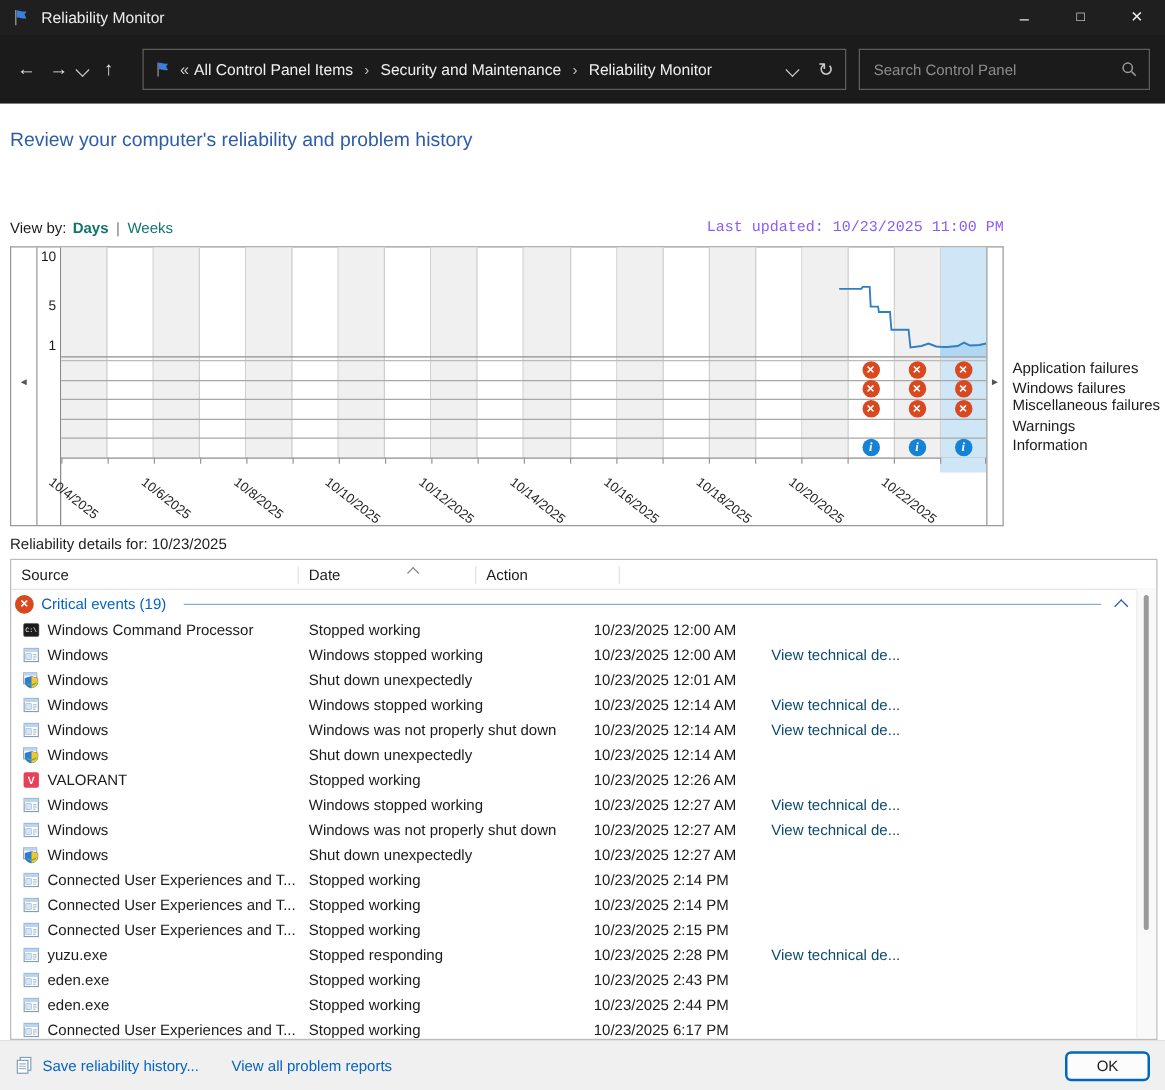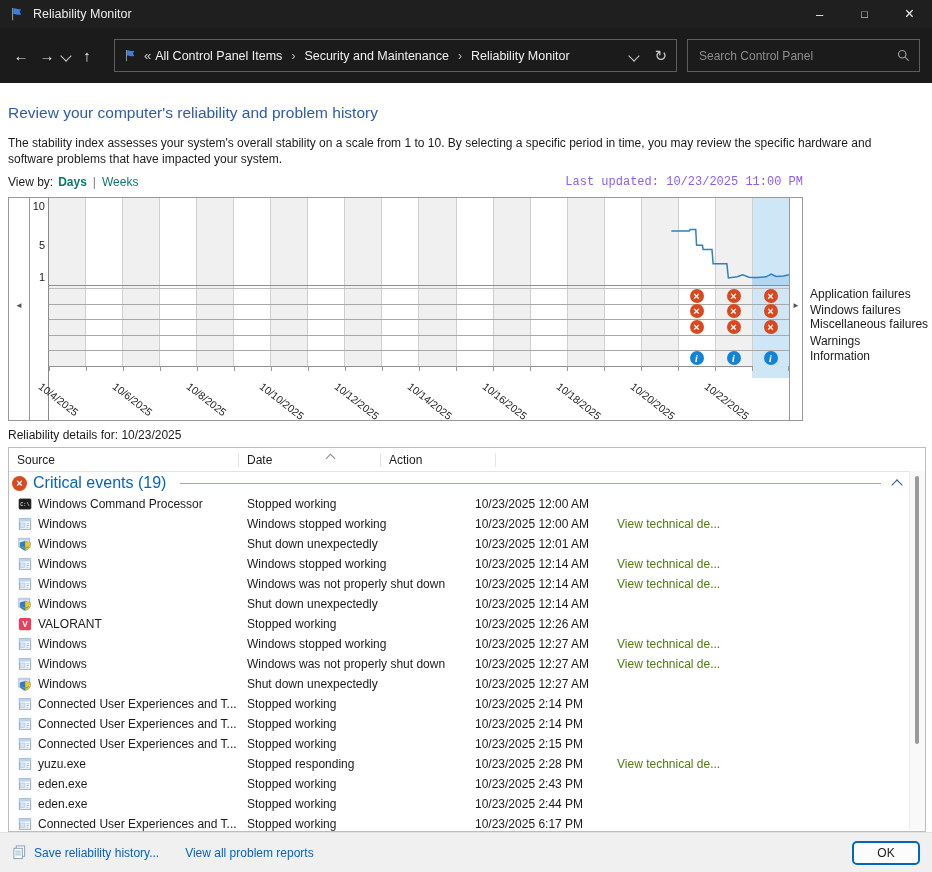--- a/index.html
+++ b/index.html
@@ -73,30 +73,30 @@
   .t-header{display:flex;height:23px;border-bottom:1px solid #e3e3e3;align-items:center;}
   .th{font-size:12px;color:#1b1b1b;padding-left:8px;display:flex;align-items:center;border-right:1px solid #e3e3e3;box-sizing:border-box;position:relative;}
   .th.source{width:230px;}
   .th.summary{width:228px;}
   .th.date{width:142px;}
   .th.action{width:115px;}
   .th.filler{flex:1;border-right:none;}
   .sort-caret{position:absolute;top:2px;left:88px;width:6px;height:6px;border-left:1.3px solid #888;border-top:1.3px solid #888;transform:rotate(45deg);}
   .group-row{display:flex;align-items:center;height:22px;}
   .g-icon{width:15px;height:15px;border-radius:50%;background:#d9481f;color:#fff;font-size:11px;font-weight:bold;display:flex;align-items:center;justify-content:center;margin-left:3px;flex:0 0 auto;}
-  .g-label{color:#0563c1;font-size:16px;margin-left:6px;white-space:nowrap;}
+  .g-label{color:#0563c1;font-size:12px;margin-left:6px;white-space:nowrap;}
   .g-line{flex:1;height:1px;background:#89aed6;margin:0 12px 0 14px;}
   .g-caret{width:7px;height:7px;border-left:1.6px solid #2456a4;border-top:1.6px solid #2456a4;transform:rotate(45deg);margin:4px 24px 0 0;flex:0 0 auto;}
   .trow{display:flex;align-items:center;height:20px;font-size:12px;color:#1b1b1b;}
   .tc{box-sizing:border-box;white-space:nowrap;overflow:hidden;}
   .tc.source{width:230px;display:flex;align-items:center;padding-left:9px;}
   .ric{display:flex;margin-right:6px;flex:0 0 auto;}
   .tc.summary{width:228px;padding-left:8px;}
   .tc.date{width:142px;padding-left:8px;}
-  .tc.action{width:220px;padding-left:8px;color:#4d7c0f;}
+  .tc.action{width:220px;padding-left:8px;color:#0c4a6e;}
   .sb{position:absolute;top:23px;right:0;bottom:1px;width:15px;background:#f9f9f9;border-left:1px solid #ededed;}
   .sb-thumb{position:absolute;left:5px;top:5px;width:4px;height:268px;background:#9a9a9a;border-radius:2px;}
 
   
   .footer{position:absolute;left:0;right:0;bottom:0;height:40px;background:#f0f0f0;border-top:1px solid #e2e2e2;display:flex;align-items:center;padding:0 12px;box-sizing:border-box;}
   .f-link{color:#0563c1;font-size:12px;white-space:nowrap;}
   .f-link.save{margin-left:7px;}
   .f-link.view{margin-left:26px;}
   .ok-btn{margin-left:auto;width:68px;height:24px;border:2px solid #0067c0;border-radius:5px;background:#fcfcfc;font-size:12px;color:#1b1b1b;display:flex;align-items:center;justify-content:center;font-family:inherit;}
 </style>
@@ -148,21 +148,20 @@
       <svg viewBox="0 0 14 14" width="13" height="13">
           <circle cx="5.6" cy="5.6" r="4" fill="none" stroke="#9a9a9a" stroke-width="1.3"></circle>
           <line x1="8.7" y1="8.7" x2="12.5" y2="12.5" stroke="#9a9a9a" stroke-width="1.3"></line>
         </svg>
     </span>
   </div>
 </div>
 
 <div class="content">
   <h1 class="page-heading">Review your computer's reliability and problem history</h1>
-  <p class="desc">The stability index assesses your system's overall stability on a scale from 1 to 10. By selecting a specific period in time, you may review the specific hardware and software problems that have impacted your system.</p>
 
   <div class="viewbar">
     <span>View by:</span>
     <span class="vb-link vb-days">Days</span>
     <span class="vb-sep">|</span>
     <span class="vb-link">Weeks</span>
     <span class="vb-updated">Last updated: 10/23/2025 11:00 PM</span>
   </div>
 
   <div class="chart-row">

